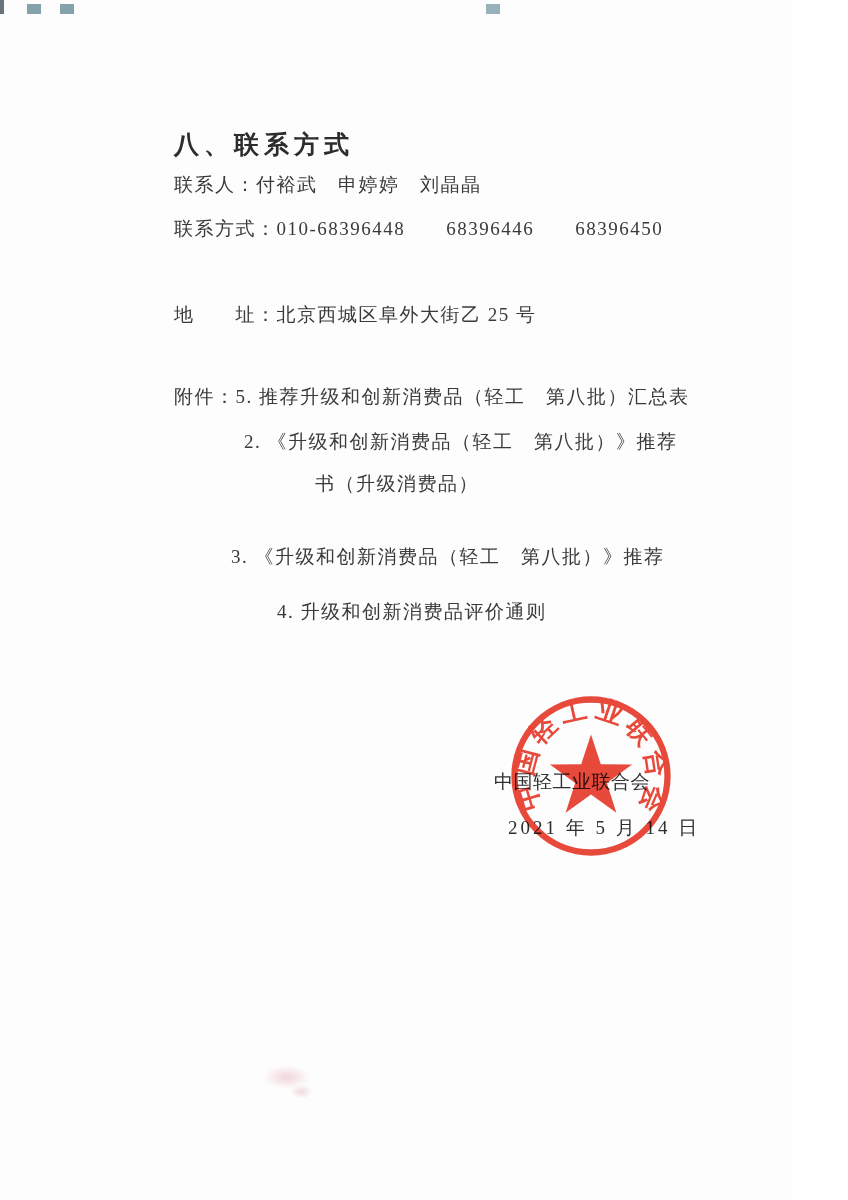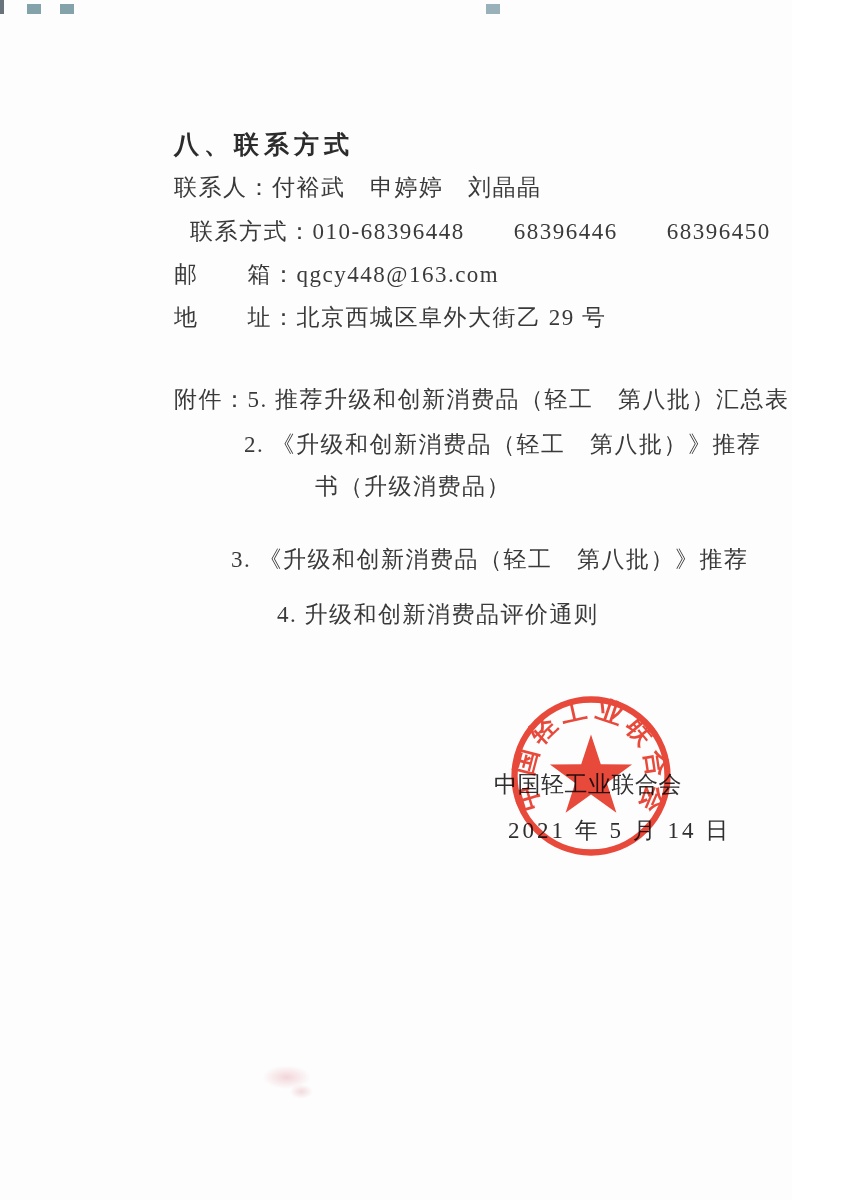--- a/index.html
+++ b/index.html
@@ -12,35 +12,35 @@
     width: 792px;
     height: 1200px;
     background: #fdfdfd;
     overflow: hidden;
     font-family: "Liberation Serif", "DejaVu Serif", serif;
     color: #333333;
   }
   .tline {
     position: absolute;
     white-space: nowrap;
-    font-size: 23px;
+    font-size: 19px;
     letter-spacing: 1.5px;
     color: #3a3a3a;
   }
   .heading {
     position: absolute;
     left: 174px;
     top: 128px;
     font-size: 25px;
     font-weight: bold;
     letter-spacing: 5px;
     color: #2c2c2c;
   }
   .l-person  { left: 174px; top: 172px; }
-  .l-phone   { left: 190px; top: 216px; }
+  .l-phone   { left: 174px; top: 216px; }
   .l-email   { left: 174px; top: 259px; }
   .l-address { left: 174px; top: 302px; }
 
   .a-line1 { left: 174px; top: 384px; }
   .a-line2 { left: 244px; top: 429px; }
   .a-line3 { left: 268px; top: 471px; margin-left: 47px; }
   .a-line4 { left: 231px; top: 544px; }
   .a-line5 { left: 268px; top: 557px; }
   .a-line6 { left: 231px; top: 599px; margin-left: 46px; }
 
@@ -97,22 +97,21 @@
 
   <div class="edge-mark"></div>
   <div class="artifact artifact-1"></div>
   <div class="artifact artifact-2"></div>
   <div class="artifact artifact-3"></div>
 
   <div class="heading">八、联系方式</div>
 
   <div class="tline l-person">联系人：付裕武　申婷婷　刘晶晶</div>
   <div class="tline l-phone">联系方式：010-68396448　　68396446　　68396450</div>
-  <div class="tline l-email">邮　　箱：qgcy448@163.com</div>
-  <div class="tline l-address">地　　址：北京西城区阜外大街乙 29 号</div>
+  <div class="tline l-address">地　　址：北京西城区阜外大街乙 25 号</div>
 
   <div class="tline a-line1"><span>附件：</span><span>5. 推荐升级和创新消费品（轻工　第八批）汇总表</span></div>
   <div class="tline a-line2">2. 《升级和创新消费品（轻工　第八批）》推荐</div>
   <div class="tline a-line3">书（升级消费品）</div>
   <div class="tline a-line4">3. 《升级和创新消费品（轻工　第八批）》推荐</div>
   <div class="tline a-line6">4. 升级和创新消费品评价通则</div>
 
   <div class="tline sig-org">中国轻工业联合会</div>
   <div class="tline sig-date">2021 年 5 月 14 日</div>
 

